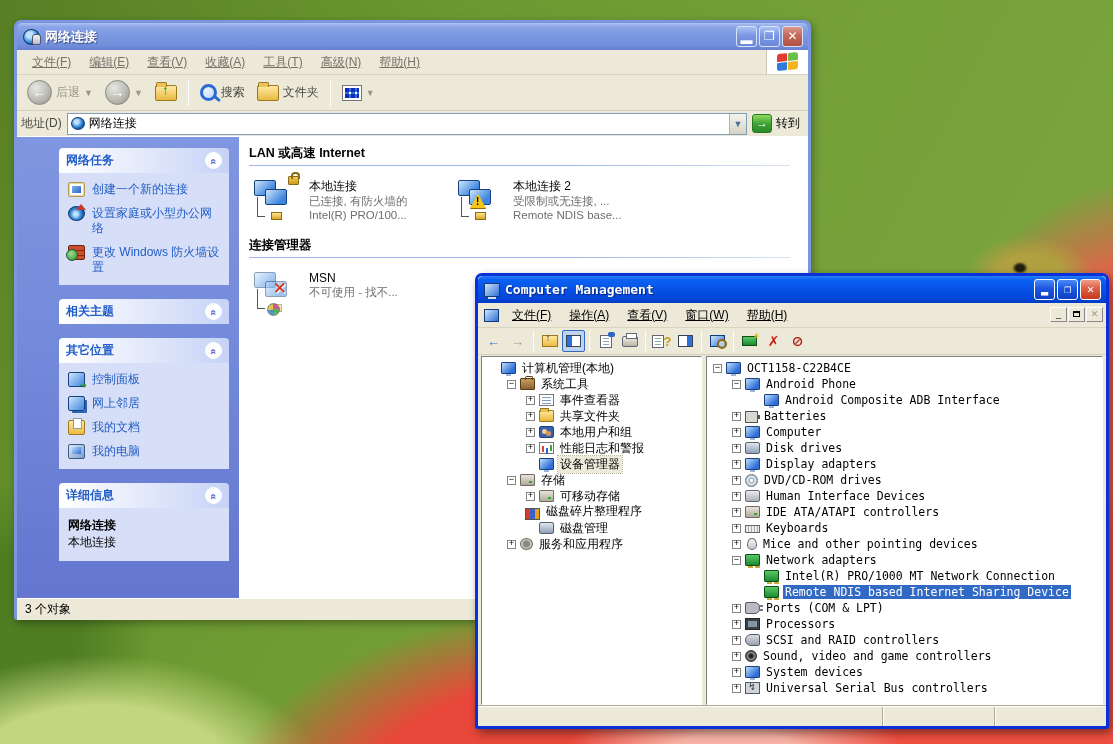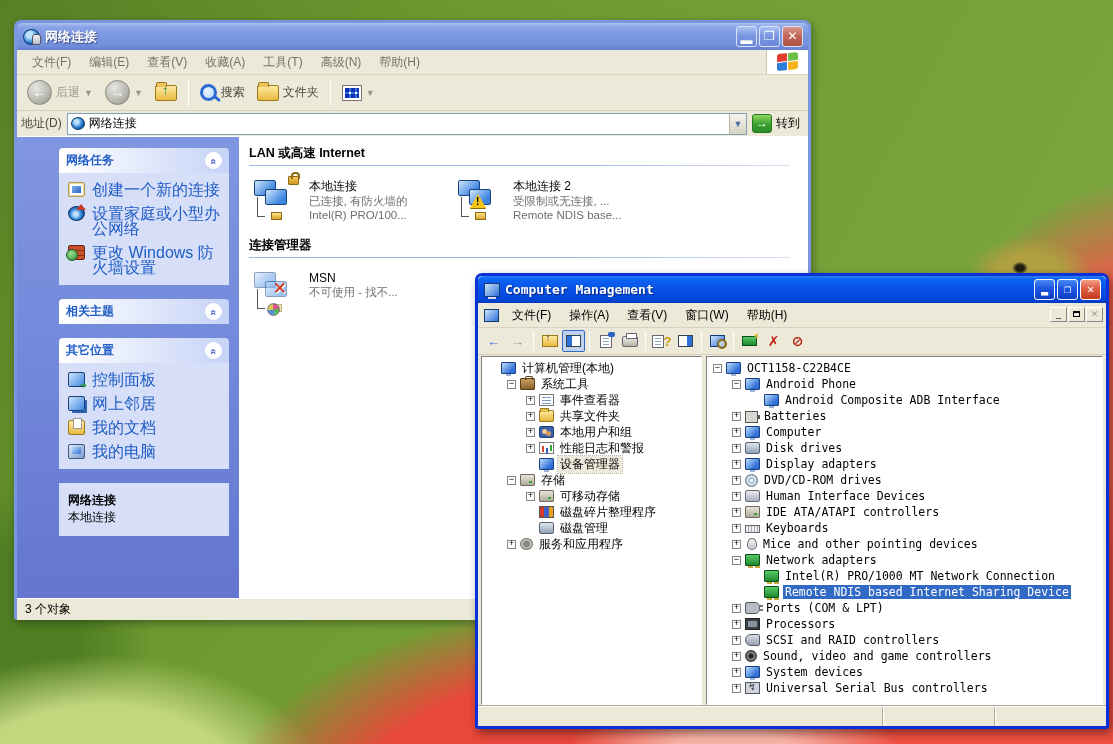--- a/index.html
+++ b/index.html
@@ -39,21 +39,21 @@
   .nc .cap-btn { background:linear-gradient(180deg,#a9c2f2,#7b97e2 45%,#6a87da); border-color:#d7e2f8; }
   .nc .cap-close { background:linear-gradient(180deg,#d9978c,#c3685a 45%,#b05244); }
   .cm .cap-btn { background:linear-gradient(180deg,#4a8af5,#1c56e0 45%,#0e3fc4); }
   .cm .cap-close { background:linear-gradient(180deg,#f0a08a,#e0614a 40%,#c33a1c); }
   .glyph-min { display:inline-block; transform:translateY(4px); }
 
   .menubar {
     height:25px; background:#ece9d8; display:flex; align-items:center;
     border-bottom:1px solid #d8d4c0; padding-left:6px; position:relative;
   }
-  .menu-item { padding:19px 9px; white-space:nowrap; }
+  .menu-item { padding:19px 9px; white-space:nowrap;text-decoration:underline; }
   .statusbar {
     height:22px; background:#ece9d8; border-top:1px solid #fff;
     box-shadow:0 -1px 0 #aca899; display:flex; align-items:center; font-size:12px;
   }
 
   
   .nc {
     left:14px; top:20px; width:797px; height:600px;
     background:#7a96df; border:3px solid #7a96df;
     box-shadow:2px 3px 8px rgba(0,0,0,.35);
@@ -122,21 +122,21 @@
   }
   .tp-chevron {
     margin-left:auto; width:17px; height:17px; border-radius:50%; background:#fff;
     border:1px solid #fff; color:#4a63c8; font-weight:bold; font-size:11px;
     display:flex; align-items:center; justify-content:center;
   }
   .tp-chevron span { transform:rotate(90deg); letter-spacing:-1px; }
   .tp-body { background:#d6dff7; padding:9px 7px 10px 9px; }
   .tp-row { display:flex; gap:7px; margin-bottom:9px; align-items:flex-start; }
   .tp-row:last-child { margin-bottom:0; }
-  .tp-link { color:#215dc6; font-size:16px; line-height:15px; }
+  .tp-link { color:#215dc6; font-size:12px; line-height:15px; }
   .tp-details-name { font-weight:bold; color:#000; font-size:12px; }
   .tp-details-type { color:#000; font-size:12px; }
 
   .si { width:17px; height:15px; flex:none; position:relative; border-radius:2px; }
   .si-new-connection { background:#fff; border:1px solid #b09a50; box-shadow:inset 0 0 0 1px #e8d8a0; }
   .si-new-connection::after { content:""; position:absolute; inset:3px; background:linear-gradient(135deg,#7fb2ef,#2c64c4); }
   .si-home-network { background:radial-gradient(circle at 45% 55%, #bfe3ff 0 2px, #3f8fdc 5px, #17549e 8px); border-radius:50%; border:1px solid #0e3c70; }
   .si-home-network::after { content:""; position:absolute; top:-3px; right:-2px; width:0; height:0; border-left:5px solid transparent; border-right:5px solid transparent; border-bottom:6px solid #c23c2c; }
   .si-firewall { background:repeating-linear-gradient(#c8502c 0 4px,#8a2c14 4px 5px),repeating-linear-gradient(90deg,#c8502c 0 6px,#8a2c14 6px 7px); border:1px solid #6a2410; }
   .si-firewall::after { content:""; position:absolute; left:-3px; bottom:-2px; width:10px; height:10px; border-radius:50%; background:radial-gradient(circle at 40% 35%,#9fe08a,#2c8a3c); border:1px solid #1a5c24; }
@@ -395,20 +395,26 @@
                 <span class="si si-my-documents"></span>
                 <span class="tp-link">我的文档</span>
               </div>
               <div class="tp-row">
                 <span class="si si-my-computer"></span>
                 <span class="tp-link">我的电脑</span>
               </div>
             </div>
           </div>
           <div class="tp-section">
+            <div class="tp-header">
+              <span>详细信息</span>
+              <span class="tp-chevron">
+                <span>«</span>
+              </span>
+            </div>
             <div class="tp-body">
               <div class="tp-details-name">网络连接</div>
               <div class="tp-details-type">本地连接</div>
             </div>
           </div>
         </div>
       <div class="nc-main">
           <div class="group-title">LAN 或高速 Internet</div>
           <div class="group-rule"></div>
           <div class="group-items">
@@ -575,21 +581,21 @@
           <div class="tree-row" style="padding-left: 24px;">
             <span class="expander">−</span>
             <span class="ti ti-drive"></span>
             <span class="tree-label">存储</span>
           </div>
           <div class="tree-row" style="padding-left: 43px;">
             <span class="expander">+</span>
             <span class="ti ti-drive"></span>
             <span class="tree-label">可移动存储</span>
           </div>
-          <div class="tree-row" style="padding-left: 43px;">
+          <div class="tree-row" style="padding-left: 29px; align-items: flex-end;">
             <span class="tree-spacer"></span>
             <span class="ti ti-defrag"></span>
             <span class="tree-label">磁盘碎片整理程序</span>
           </div>
           <div class="tree-row" style="padding-left: 43px;">
             <span class="tree-spacer"></span>
             <span class="ti ti-disk"></span>
             <span class="tree-label">磁盘管理</span>
           </div>
           <div class="tree-row" style="padding-left: 24px;">

